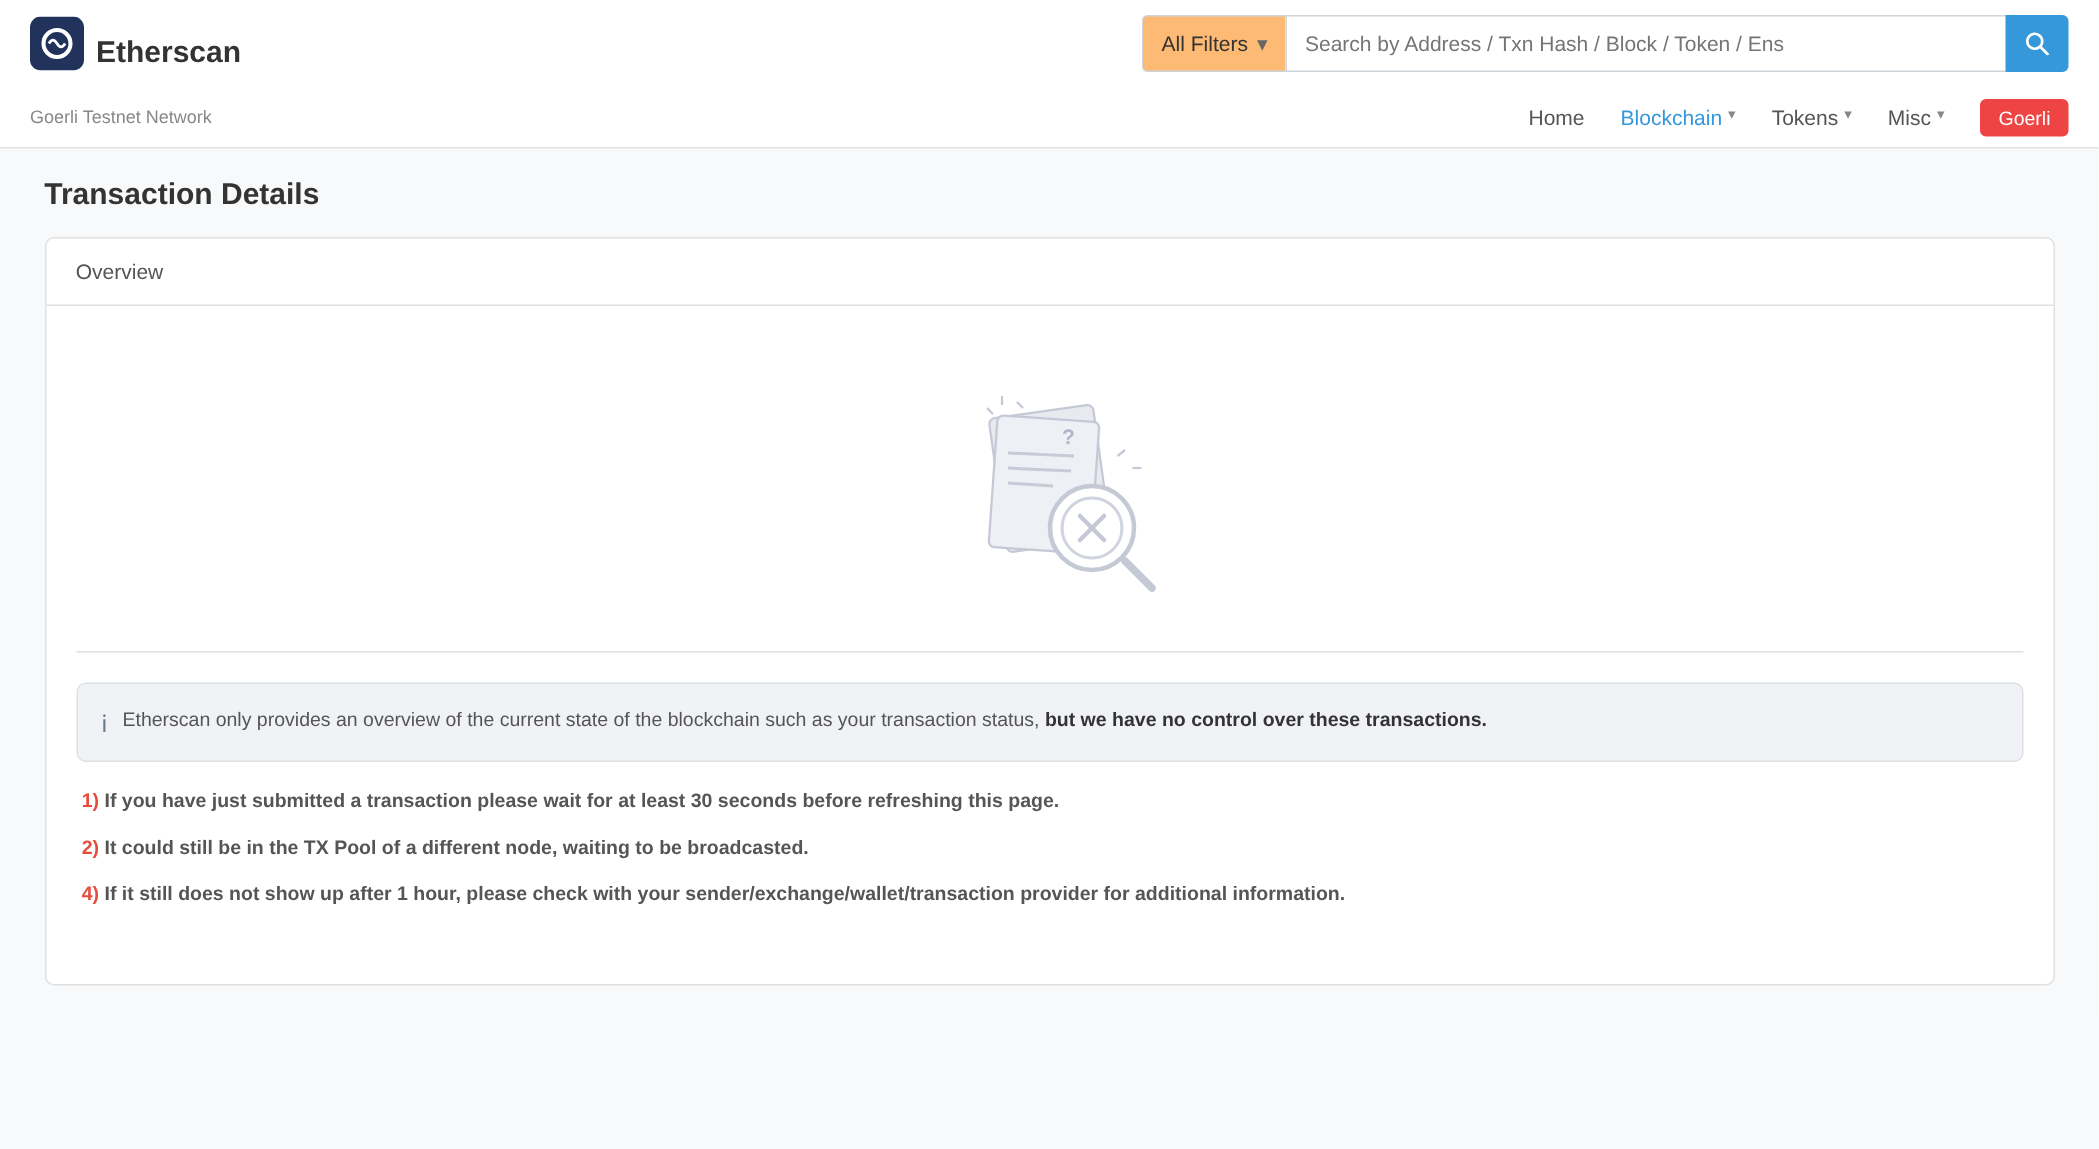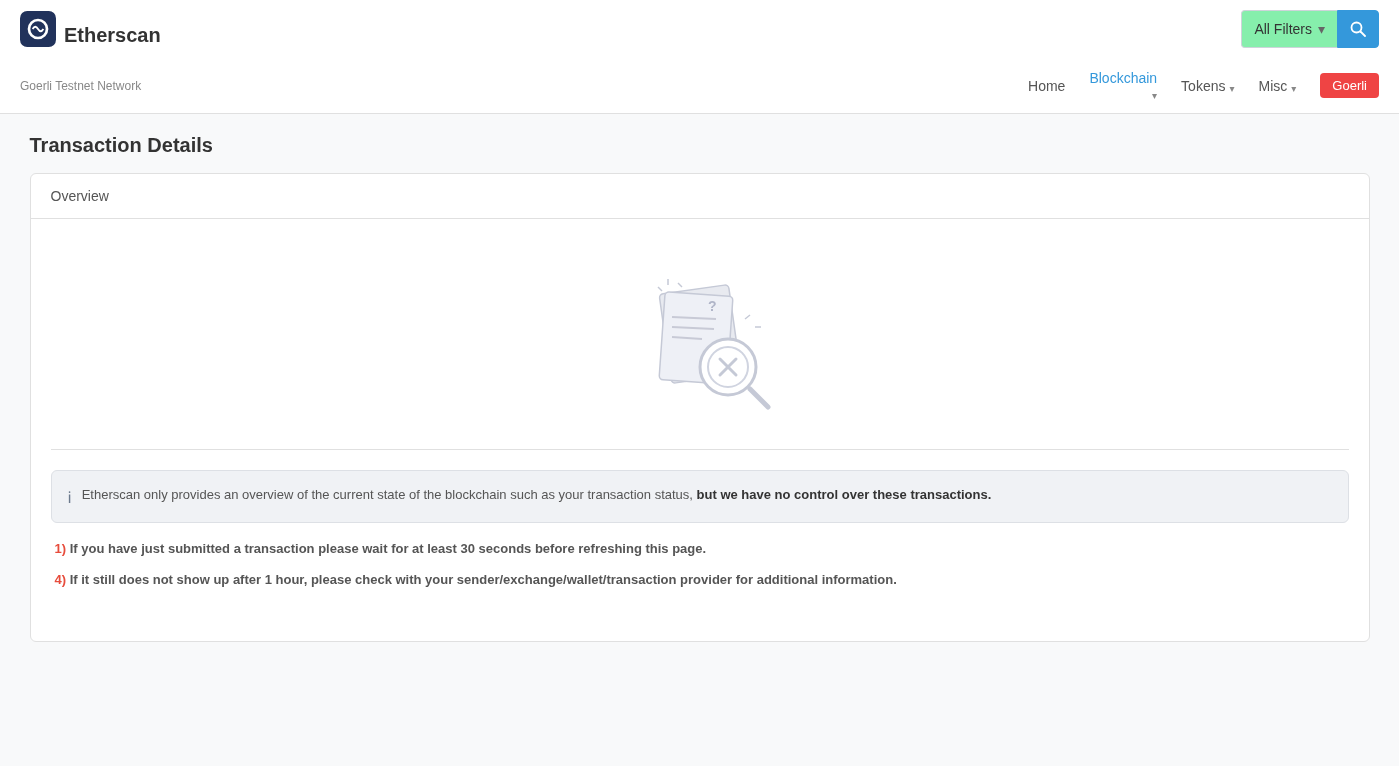--- a/index.html
+++ b/index.html
@@ -38,21 +38,21 @@
       justify-content: flex-end;
       align-items: center;
       gap: 0;
     }
     .filter-dropdown {
       display: flex;
       align-items: center;
       border: 1px solid #ced4da;
       border-right: none;
       border-radius: 4px 0 0 4px;
-      background: #86efac;
+      background: #fdba74;
       padding: 6px 12px;
       font-size: 14px;
       color: #333;
       cursor: pointer;
       white-space: nowrap;
       height: 38px;
     }
     .filter-dropdown .chevron {
       margin-left: 6px;
       color: #666;
@@ -96,26 +96,25 @@
       align-items: center;
       gap: 4px;
     }
     .nav-item {
       padding: 6px 10px;
       font-size: 14px;
       color: #555;
       cursor: pointer;
       text-decoration: none;
       display: flex;
-      align-items: flex-end;
+      align-items: flex-start;
       gap: 4px;
     }
     .nav-item.active {
       color: #3498db;
-      flex-direction: column;
     }
     .nav-item .chevron {
       font-size: 10px;
       color: #888;
     }
     .goerli-btn {
       background: #ef4444;
       color: #fff;
       border-radius: 4px;
       padding: 5px 12px;
@@ -234,20 +233,21 @@
         <circle cx="20" cy="20" r="10" stroke="white" stroke-width="3" fill="none"></circle>
         <path d="M14 20 Q17 15 20 20 Q23 25 26 20" stroke="white" stroke-width="2" fill="none"></path>
       </svg>
       <span class="logo-text">Etherscan</span>
     </div>
     <div class="search-area">
       <div class="filter-dropdown">
         <span>All Filters</span>
         <span class="chevron">▾</span>
       </div>
+      <input type="text" class="search-input" placeholder="Search by Address / Txn Hash / Block / Token / Ens" style="">
       <button class="search-button">
         <svg width="16" height="16" viewBox="0 0 16 16" fill="white">
           <circle cx="6.5" cy="6.5" r="5" stroke="white" stroke-width="1.8" fill="none"></circle>
           <line x1="10.5" y1="10.5" x2="15" y2="15" stroke="white" stroke-width="1.8" stroke-linecap="round"></line>
         </svg>
       </button>
     </div>
   </div>
   <div class="header-bottom">
     <span class="network-label">Goerli Testnet Network</span>
@@ -314,17 +314,18 @@
       <div class="info-box">
         <span class="info-icon">ℹ</span>
         <span class="info-text">
           <span>Etherscan only provides an overview of the current state of the blockchain such as your transaction status,</span>
           <strong> but we have no control over these transactions.</strong>
         </span>
       </div>
 
       <div class="tips-list" id="tips-container">
           <div class="tip-item"><span class="tip-num">1)</span> If you have just submitted a transaction please wait for at least 30 seconds before refreshing this page.</div>
+          <div class="tip-item"><span class="tip-num">2)</span> It could still be in the TX Pool of a different node, waiting to be broadcasted.</div>
           <div class="tip-item"><span class="tip-num">4)</span> If it still does not show up after 1 hour, please check with your sender/exchange/wallet/transaction provider for additional information.</div>
         </div>
     </div>
   </div>
 </div>
 
 </body></html>

